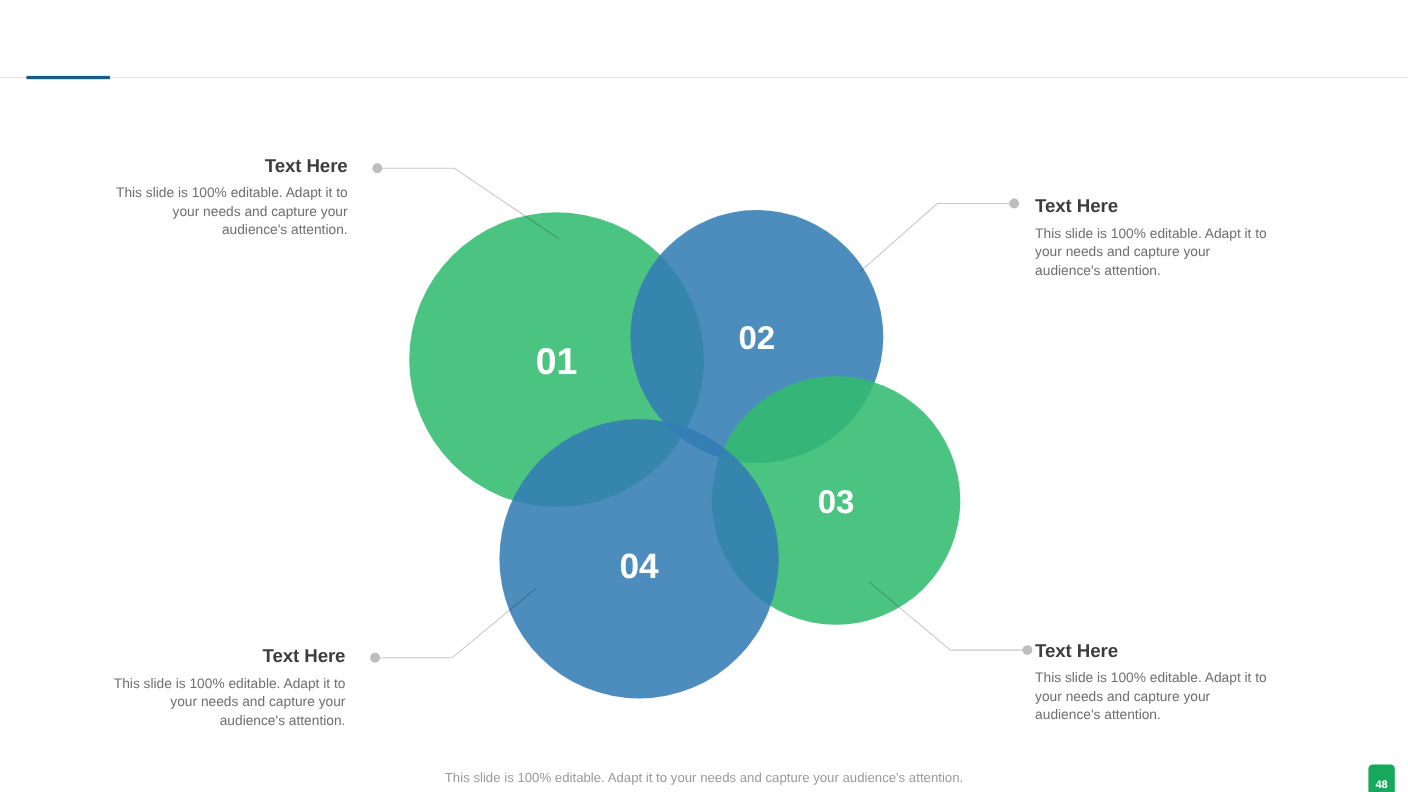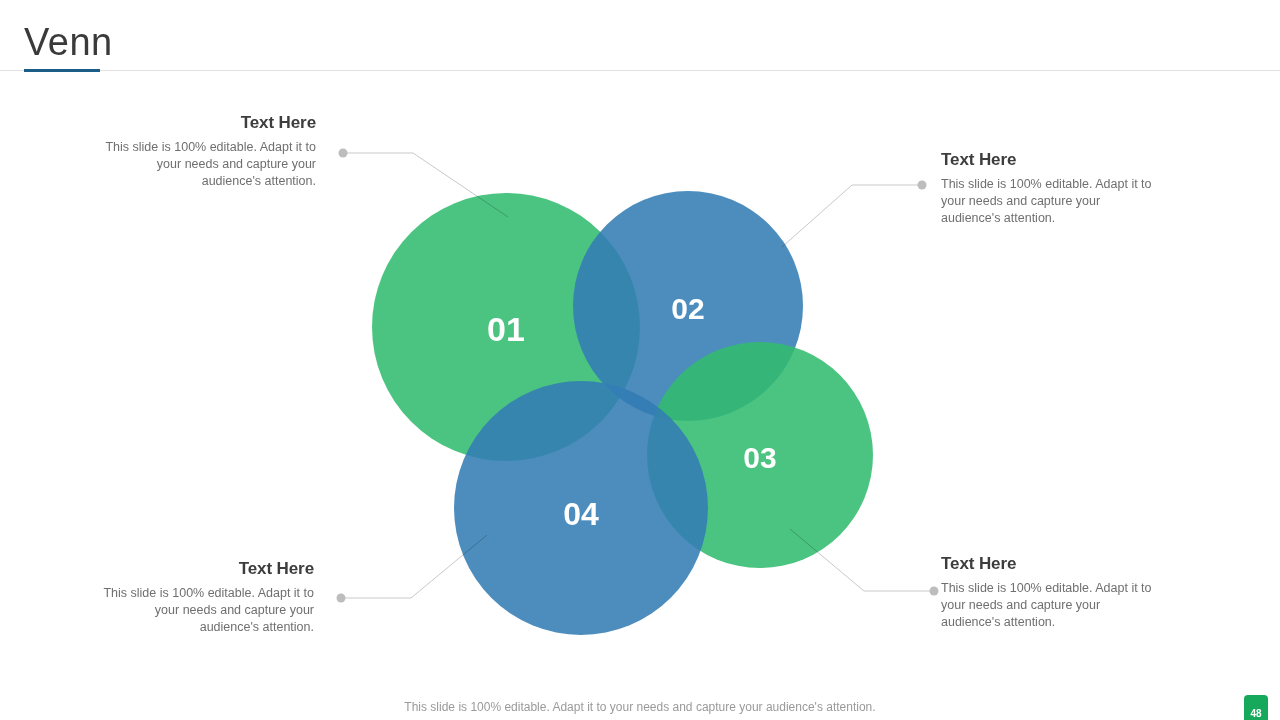--- a/index.html
+++ b/index.html
@@ -60,20 +60,21 @@
   #venn-svg {
     position: absolute;
     left: 0;
     top: 0;
   }
 
   
   .callout {
     position: absolute;
     width: 216px;
+    margin-top: 28px;
   }
   .callout-title {
     font-size: 17px;
     font-weight: bold;
     color: #3d3d3d;
     margin: 0 0 6px 0;
     line-height: 21px;
     letter-spacing: -0.1px;
   }
   .callout-body {
@@ -113,21 +114,20 @@
     font-weight: bold;
     display: flex;
     align-items: center;
     justify-content: center;
   }
 </style>
 </head>
 <body>
 
 <div id="header">
-  <div id="page-title">Venn</div>
   <div id="header-rule"></div>
   <div id="header-accent"></div>
 </div>
 
 <div id="venn-stage">
   <svg id="venn-svg" width="1280" height="600" viewBox="0 0 1280 600">
 
     <g stroke="#c9c9c9" stroke-width="1" fill="none">
       <polyline points="343,81 413,81 508,145"></polyline>
       <polyline points="922,113 852,113 782,175"></polyline>

